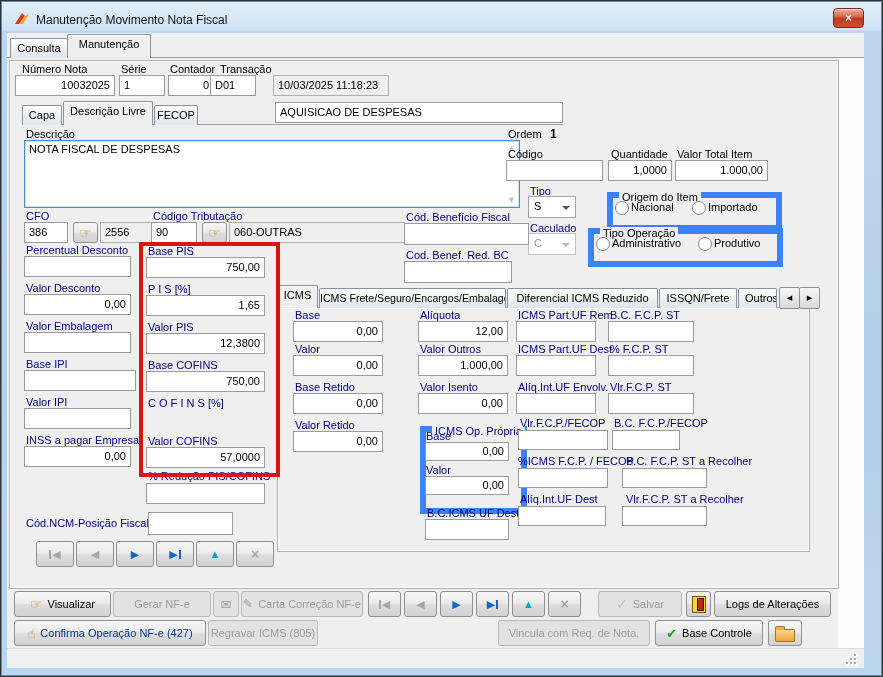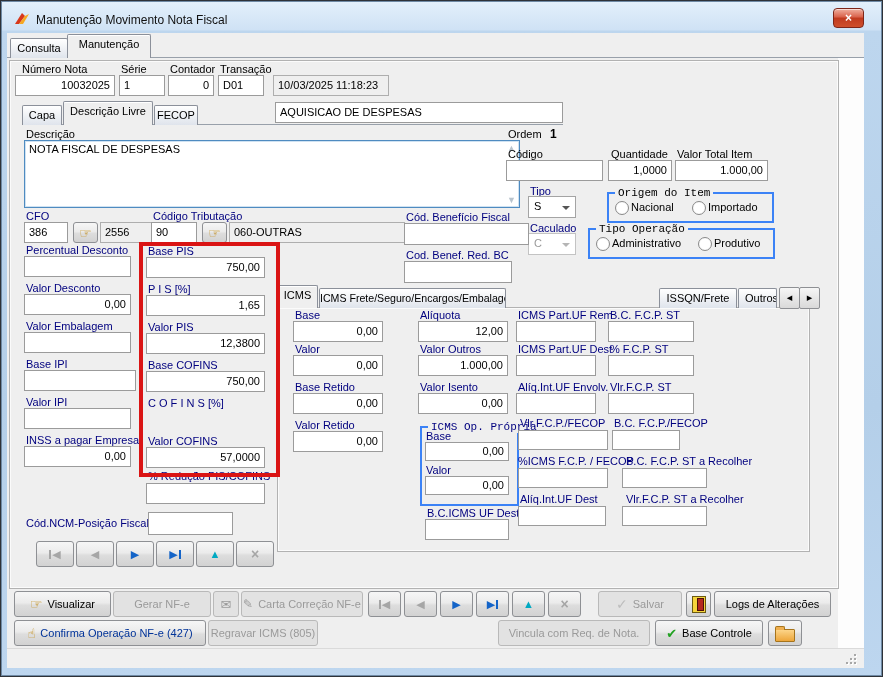--- a/index.html
+++ b/index.html
@@ -27,21 +27,21 @@
   .tab.active{background:#efefef;z-index:4;box-shadow:inset 0 1px 0 #fff;}
   .tabline{background:#98a0aa;z-index:1;}
   
   .lbl{position:absolute;white-space:nowrap;z-index:3;}
   .navy{color:#00007f;}
   .tb{position:absolute;box-sizing:border-box;height:21px;background:#fff;border:1px solid #9b9b9b;
       padding:3px 4px 0 4px;white-space:nowrap;overflow:hidden;z-index:3;}
   .num{text-align:right;}
   .ro{background:#efefef;border-color:#aeaeae;}
   .groupbox{position:absolute;border:1px solid #b2b2b2;box-shadow:inset 0 0 0 1px #fbfbfb;z-index:2;}
-  .fieldset{position:absolute;border:2px solid #3b82f6;z-index:3;font-family:Liberation Mono, monospace;}
+  .fieldset{position:absolute;border:6px solid #3b82f6;z-index:3;}
   .fieldset .legend{position:absolute;top:-7px;left:6px;background:#efefef;padding:0 3px;white-space:nowrap;}
   
   .btn{position:absolute;box-sizing:border-box;border:1px solid #8e9094;border-radius:3px;
        background:linear-gradient(#f6f6f6,#ebebeb 45%,#dddddd 55%,#d2d2d2);
        display:flex;align-items:center;justify-content:center;gap:5px;white-space:nowrap;z-index:3;}
   .btn.disabled{color:#9a9a9a;border-color:#b9b9b9;background:#e2e2e2;}
   .combo{position:absolute;box-sizing:border-box;height:22px;background:#fff;border:1px solid #a4a4a4;
          padding:3px 0 0 5px;z-index:3;}
   .combo .arr{position:absolute;right:5px;top:9px;width:0;height:0;border-left:4px solid transparent;
          border-right:4px solid transparent;border-top:4px solid #555;}
@@ -92,21 +92,21 @@
 
   <div class="groupbox" style="left:9px;top:60px;width:828px;height:527px"></div>
 
   <div class="lbl" style="left:22px;top:63px">Número Nota</div>
   <div class="tb num" style="left:15px;top:75px;width:100px">10032025</div>
   <div class="lbl" style="left:121px;top:63px">Série</div>
   <div class="tb" style="left:119px;top:75px;width:46px">1</div>
   <div class="lbl" style="left:170px;top:63px">Contador</div>
   <div class="tb num" style="left:168px;top:75px;width:46px">0</div>
   <div class="lbl" style="left:220px;top:63px">Transação</div>
-  <div class="tb" style="left:218px;top:75px;width:46px">D01</div>
+  <div class="tb" style="left:210px;top:75px;width:46px">D01</div>
   <div class="tb ro" style="left:273px;top:75px;width:116px">10/03/2025 11:18:23</div>
 
   <div class="abs tabline" style="left:22px;top:124px;width:541px;height:1px"></div>
   <div class="tab" style="left:22px;top:105px;width:40px;height:20px">Capa</div>
   <div class="tab active" style="left:63px;top:101px;width:90px;height:24px">Descrição Livre</div>
   <div class="tab" style="left:154px;top:105px;width:44px;height:20px">FECOP</div>
   <div class="tb" style="left:275px;top:102px;width:288px">AQUISICAO DE DESPESAS</div>
 
   <div class="lbl" style="left:26px;top:128px">Descrição</div>
   <div class="memo" style="left:24px;top:140px;width:472px;height:62px">
@@ -222,20 +222,21 @@
   <div class="btn" style="left:196px;top:541px;width:38px;height:26px">
     <span class="navg teal">▲</span>
   </div>
   <div class="btn" style="left:236px;top:541px;width:38px;height:26px">
     <span class="navg gray" style="font-size:14px">×</span>
   </div>
 
   <div class="groupbox" style="left:277px;top:307px;width:531px;height:243px;background:#efefef"></div>
   <div class="tab active" style="left:277px;top:285px;width:41px;height:23px">ICMS</div>
   <div class="tab" style="left:319px;top:288px;width:187px;height:20px;font-size:10.6px">ICMS Frete/Seguro/Encargos/Embalagem</div>
+  <div class="tab" style="left:507px;top:288px;width:151px;height:20px">Diferencial ICMS Reduzido</div>
   <div class="tab" style="left:659px;top:288px;width:78px;height:20px">ISSQN/Frete</div>
   <div class="tab" style="left:738px;top:288px;width:39px;height:20px;text-align:left;padding-left:6px">Outros</div>
   <div class="scrollerbtn" style="left:779px;top:287px">◂</div>
   <div class="scrollerbtn" style="left:799px;top:287px">▸</div>
 
   <div class="lbl navy" style="left:295px;top:309px">Base</div>
   <div class="tb num" style="left:293px;top:321px;width:90px">0,00</div>
   <div class="lbl navy" style="left:295px;top:343px">Valor</div>
   <div class="tb num" style="left:293px;top:355px;width:90px">0,00</div>
   <div class="lbl navy" style="left:295px;top:381px">Base Retido</div>

